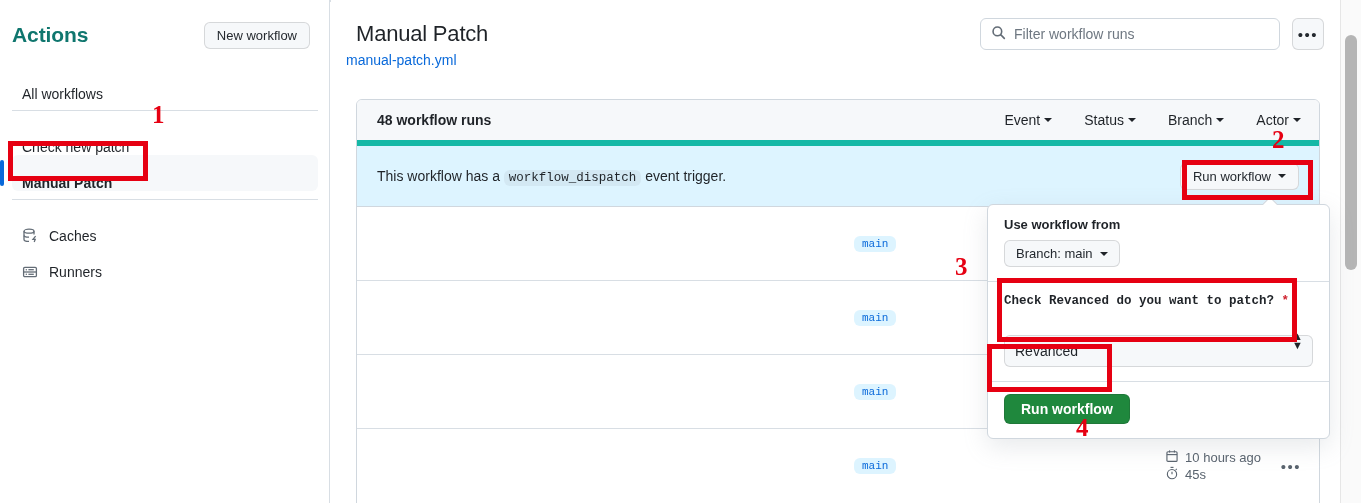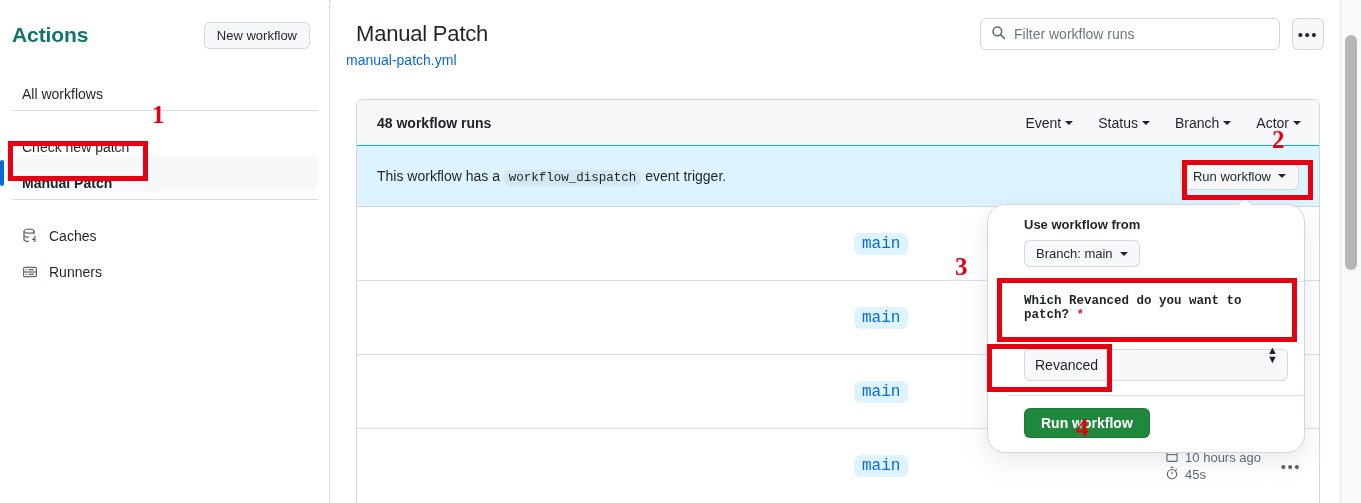--- a/index.html
+++ b/index.html
@@ -81,26 +81,26 @@
     display: flex; align-items: center; justify-content: center;
     color: #24292f; cursor: pointer; font-size: 15px; letter-spacing: 1.5px; line-height: 1;
   }
 
   
   .runs-box {
     position: absolute; left: 25px; top: 99px; width: 964px; height: 430px;
     border: 1px solid #d0d7de; border-radius: 6px; overflow: hidden; background: #fff;
   }
   .runs-header {
-    height: 46px; background: #f6f8fa; border-bottom: 1px solid #14b8a6;
+    height: 46px; background: #f6f8fa; border-bottom: 6px solid #14b8a6;
     display: flex; align-items: center; justify-content: space-between;
     padding: 0 18px 0 20px;
   }
   .runs-count { font-size: 14px; font-weight: 600; color: #1f2328; }
-  .filters { display: flex; align-items: flex-start; gap: 25px; }
+  .filters { display: flex; align-items: flex-start; gap: 32px; }
   .filter-btn {
     font-size: 14px; color: #1f2328; cursor: pointer; background: none;
     border: 0; display: flex; align-items: center; gap: 4px;
     font-family: "Liberation Sans", sans-serif;
   }
   .caret { width: 0; height: 0; border-left: 4px solid transparent; border-right: 4px solid transparent; border-top: 4px solid #1f2328; display: inline-block; }
 
   .dispatch-banner {
     height: 61px; background: #ddf4ff; border-bottom: 1px solid #d0d7de;
     display: flex; align-items: center; justify-content: space-between;
@@ -115,39 +115,39 @@
     font-size: 13px; color: #24292f; background: #f6f8fa;
     border: 1px solid rgba(31,35,40,.15); border-radius: 6px;
     padding: 5px 12px; cursor: pointer; display: flex; align-items: center; gap: 7px;
     font-family: "Liberation Sans", sans-serif;
   }
 
   .run-row { height: 74px; border-bottom: 1px solid #d8dee4; position: relative; }
   .run-row:last-child { border-bottom: 0; }
   .branch-badge {
     position: absolute; left: 497px; top: 50%; transform: translateY(-50%);
-    font-family: "Liberation Mono", monospace; font-size: 16px; color: #0969da;
+    font-family: "Liberation Mono", monospace; font-size: 11px; color: #0969da;
     background: #ddf4ff; border-radius: 6px; padding: 2px 8px;
   }
   .row-meta {
     position: absolute; right: 58px; top: 50%; transform: translateY(-50%);
     display: flex; flex-direction: column; align-items: flex-start;
     font-size: 13px; color: #59636e;
   }
   .meta-line { display: flex; align-items: center; gap: 6px; white-space: nowrap; }
   .row-kebab {
     position: absolute; right: 18px; top: 50%; transform: translateY(-50%);
     color: #59636e; font-size: 15px; letter-spacing: 1.5px; cursor: pointer; line-height: 1;
   }
 
   
   .rw-panel {
-    position: absolute; left: 987px; top: 204px; width: 318px;
-    background: #fff; border: 1px solid #d0d7de; border-radius: 18px;
-    box-shadow: 0 8px 24px rgba(140,149,159,.2); z-index: 40; padding-left: 20px;
+    position: absolute; left: 987px; top: 204px; width: 343px;
+    background: #fff; border: 1px solid #d0d7de; border-radius: 6px;
+    box-shadow: 0 8px 24px rgba(140,149,159,.2); z-index: 40;
   }
   .rw-caret {
     position: absolute; top: -8px; right: 52px; width: 14px; height: 8px; overflow: hidden;
   }
   .rw-caret::after {
     content: ""; position: absolute; left: 1px; top: 2px; width: 11px; height: 11px;
     background: #fff; border-left: 1px solid #d0d7de; border-top: 1px solid #d0d7de;
     transform: rotate(45deg);
   }
   .rw-sec { padding: 12px 16px 14px; }
@@ -358,21 +358,21 @@
     <div class="rw-sec">
       <div class="rw-label">Use workflow from</div>
       <button class="branch-select">
         <span>Branch: main</span>
         <i class="caret"></i>
       </button>
     </div>
 
     <div class="rw-sec">
       <label class="input-label">
-        <span>Which Revanced do you want to patch?</span>
+        <span>Check Revanced do you want to patch?</span>
         <span class="req-star">*</span>
       </label>
       <div class="select-wrap">
         <select class="native-select">
           <option>Revanced</option>
         </select>
         <span class="select-arrows">▲<br>▼</span>
       </div>
     </div>
 

